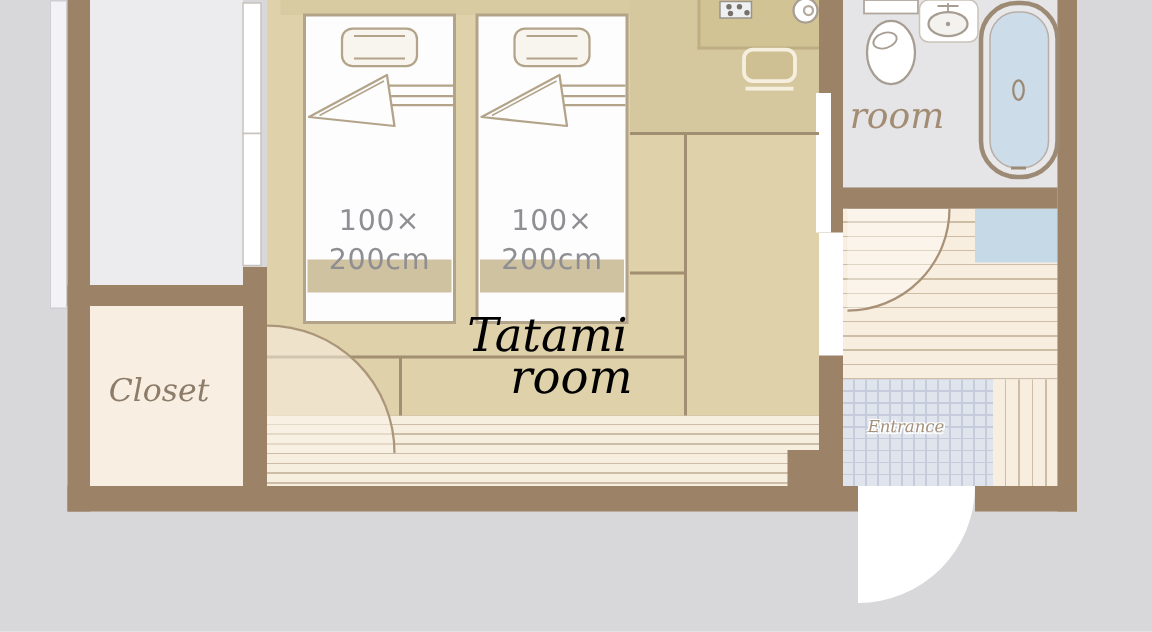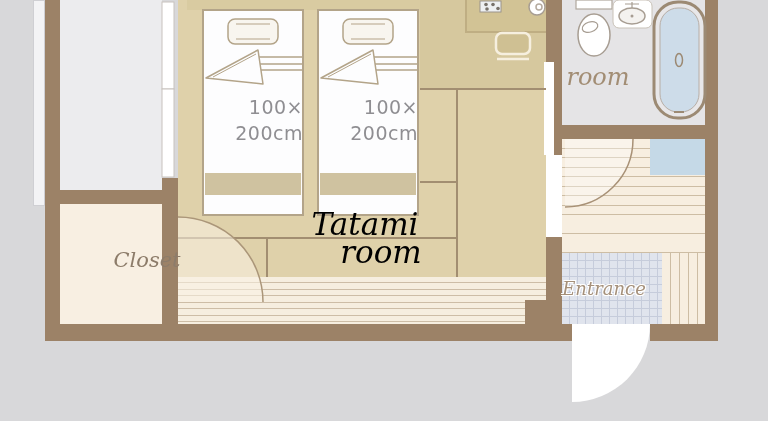--- a/index.html
+++ b/index.html
@@ -17,21 +17,21 @@
     font-style:italic;
     color:#8d7c6a;
     text-align:center;
     white-space:nowrap;
     user-select:none;
   }
   .bed-size{
     position:absolute;
     font-family:"DejaVu Sans",sans-serif;
     font-size:19px;line-height:26px;letter-spacing:.5px;
-    color:#8f8e92;text-align:right;
+    color:#8f8e92;text-align:center;margin-top:40px;
   }
   .engawa{
     background:repeating-linear-gradient(180deg,#f6eedf 0 5.5px,#cdbda6 5.5px 6.5px);
   }
   .planks-h{
     background:repeating-linear-gradient(180deg,#f7eee0 0 8.5px,#cdbda4 8.5px 9.5px);
   }
   .planks-v{
     background:repeating-linear-gradient(90deg,#f7eee0 0 8px,#cdbda4 8px 9px);
   }
@@ -156,32 +156,32 @@
     </g>
     <g>
       <path d="M565,139 L633,139 A68,68 0 0 1 565,207 Z" fill="rgba(255,255,255,0.35)"></path>
       <path d="M633,139 A68,68 0 0 1 565,207" fill="none" stroke="#a89176" stroke-width="1.5"></path>
       <rect x="565" y="133" width="68" height="6" fill="#9c8267"></rect>
     </g>
     <path d="M572,324 L650,324 A78,78 0 0 1 572,402 Z" fill="#ffffff"></path>
   </svg>
 
 
-  <div class="room-label" style="left:60px;top:248px;width:92px;font-size:21px;padding-left:41px;">Closet</div>
+  <div class="room-label" style="left:60px;top:248px;width:92px;font-size:21px;">Closet</div>
 
   <div class="room-label" style="left:285px;top:210px;width:160px;font-size:31px;line-height:28px;color:#000000;">
     <div>Tatami</div>
     <div style="margin-left:32px;">room</div>
   </div>
 
   <div class="room-label" style="left:552px;top:66px;width:92px;font-size:24px;line-height:23px;color:#a28d74;">
     <div>room</div>
   </div>
 
-  <div class="room-label" style="left:562px;top:278px;width:84px;font-size:18px;color:#a5907a;
+  <div class="room-label" style="left:562px;top:278px;width:84px;font-size:11px;color:#a5907a;
               text-shadow:1px 1px 0 #fff,-1px -1px 0 #fff,1px -1px 0 #fff,-1px 1px 0 #fff;">Entrance</div>
 
   <div class="bed-size" style="left:203px;top:94px;width:100px;">
     <div>100×</div>
     <div>200cm</div>
   </div>
   <div class="bed-size" style="left:318px;top:94px;width:100px;">
     <div>100×</div>
     <div>200cm</div>
   </div>

